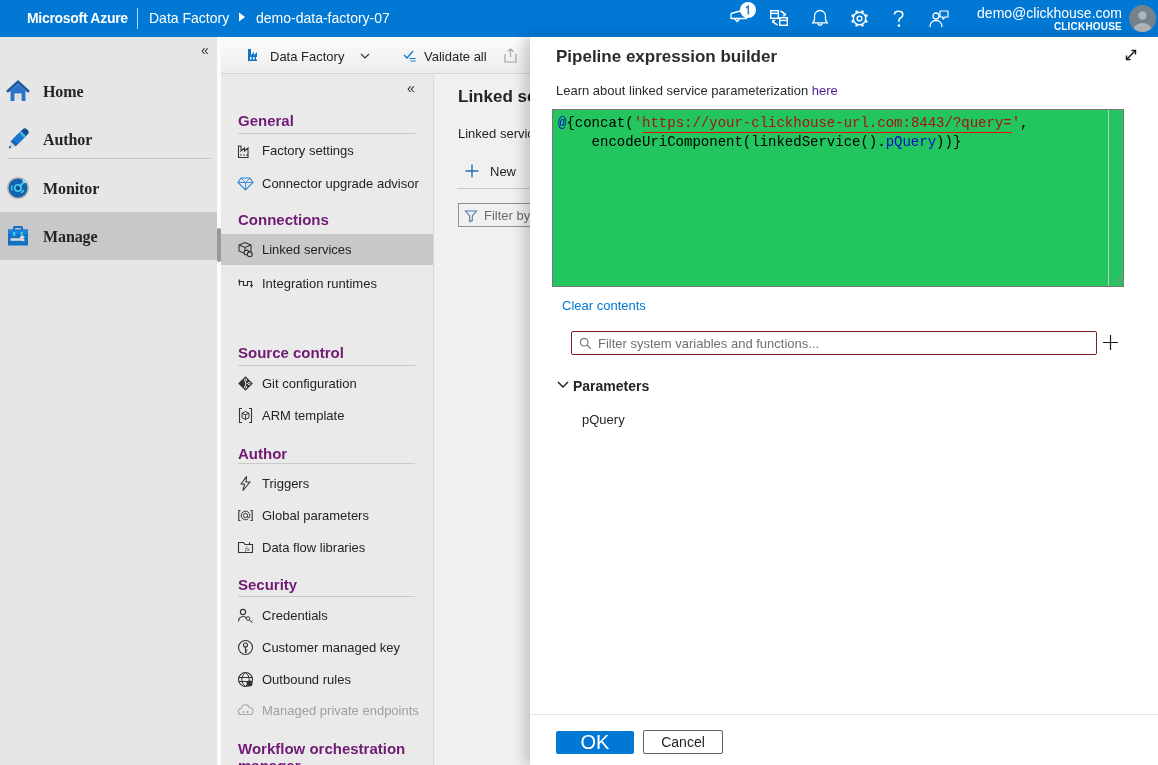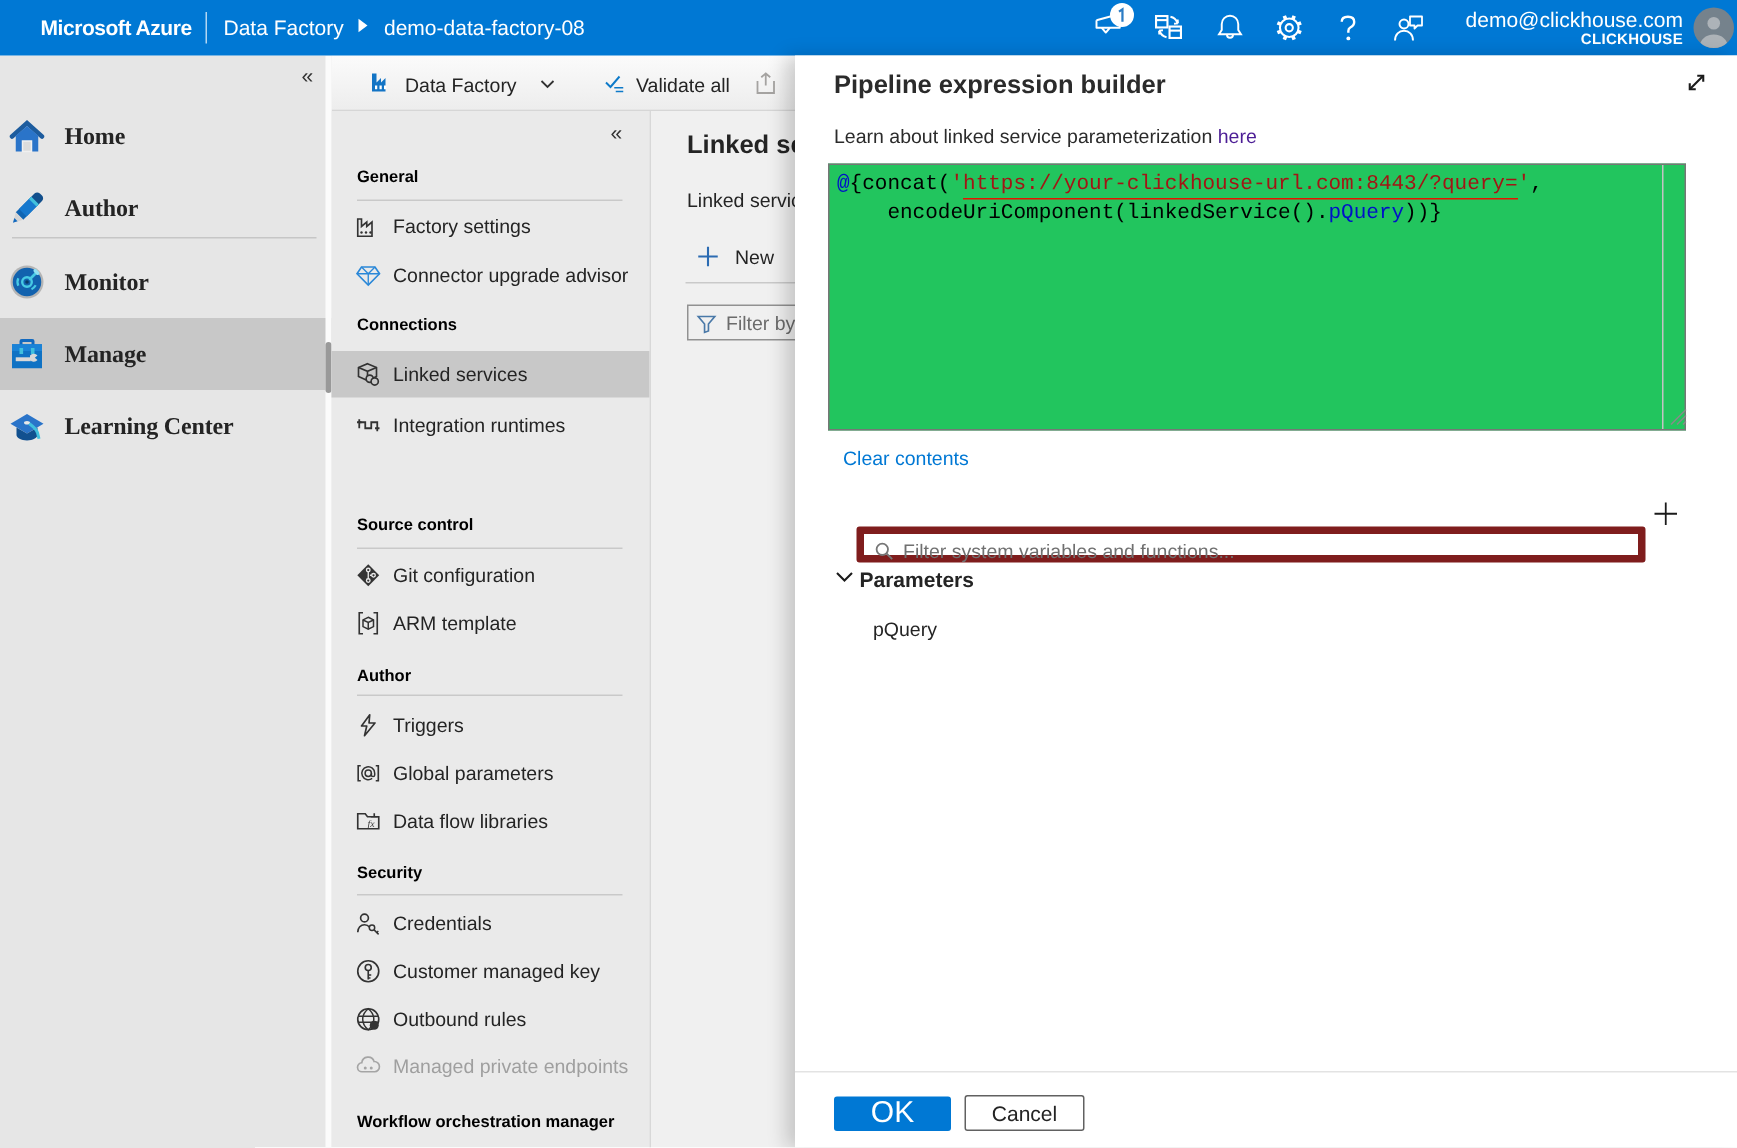--- a/index.html
+++ b/index.html
@@ -32,21 +32,21 @@
 #sidethumb { position:absolute; left:217px; top:228px; width:4px; height:34px; background:#999; border-radius:2px; }
 
 
 #toolbar { position:absolute; left:221px; top:37px; width:937px; height:37px; background:linear-gradient(#fbfbfb,#ededed); border-bottom:1px solid #d6d6d6; }
 #toolbar .tb-ic { position:absolute; top:12px; }
 #toolbar .lbl { position:absolute; top:12px; font-size:13px; color:#242424; }
 
 
 #navpanel { position:absolute; left:221px; top:74px; width:212px; height:691px; background:#eaeaea; }
 #navpanel .collapse { position:absolute; left:186px; top:6px; font-size:14px; color:#333; }
-.nhead { position:absolute; left:17px; font-size:11px; font-weight:700; color:#000000; }
+.nhead { position:absolute; left:17px; font-size:15px; font-weight:700; color:#701a75; }
 .ndiv { position:absolute; left:17px; width:177px; height:1px; background:#c9c9c9; }
 .nitem { position:absolute; left:0; width:212px; height:31px; }
 .nitem .nic { position:absolute; left:16px; top:7px; width:17px; height:17px; }
 .nitem .nlbl { position:absolute; left:41px; top:8px; font-size:13px; color:#242424; white-space:nowrap; }
 .nitem.sel { background:#c8c8c8; }
 .nitem.dis .nlbl { color:#9f9f9f; }
 
 
 #main { position:absolute; left:433px; top:74px; width:725px; height:691px; background:#f0f0f0; }
 #main h1 { position:absolute; left:25px; top:13px; font-size:17px; font-weight:700; color:#242424; white-space:nowrap; }
@@ -62,21 +62,21 @@
 #overlay .learn { position:absolute; left:26px; top:46px; font-size:13px; color:#2b2b2b; }
 a.link { color:#4c1d95; text-decoration:none; }
 #codebox { position:absolute; left:22px; top:72px; width:572px; height:178px; background:#22c55e; border:1px solid #767676; font-family:"Liberation Mono", monospace; font-size:14px; line-height:19px; color:#000; white-space:pre; padding:4px 0 0 5px; }
 #codebox .at { color:#0010c8; }
 #codebox .str { color:#a31515; }
 #codebox .url { color:#a31515; border-bottom:1px solid #e51400; padding-bottom:1px; }
 #codebox .param { color:#0010c8; }
 #codescroll { position:absolute; left:578px; top:73px; width:1px; height:176px; background:#c3c3c3; }
 #resizer { position:absolute; left:583px; top:235px; width:12px; height:12px; }
 #clear { position:absolute; left:32px; top:261px; font-size:13px; color:#0078d4; }
-#filterbox { position:absolute; left:41px; top:294px; width:526px; height:24px; border:5px solid #7f1d1d; border-radius:2px; background:#fff;margin-top:20px; }
+#filterbox { position:absolute; left:41px; top:294px; width:526px; height:24px; border:1px solid #7f1d1d; border-radius:2px; background:#fff; }
 #filterbox .ph { position:absolute; left:26px; top:4px; font-size:13px; color:#707070; }
 #plusbtn { position:absolute; left:572px; top:297px; width:17px; height:17px; }
 #params { position:absolute; left:26px; top:341px; font-size:14px; font-weight:700; color:#242424; }
 #pquery { position:absolute; left:52px; top:375px; font-size:13px; color:#242424; }
 #botdiv { position:absolute; left:0px; top:677px; width:628px; height:1px; background:#e3e3e3; }
 #okbtn { position:absolute; left:26px; top:694px; width:78px; height:23px; background:#0078d4; border-radius:2px; color:#fff; font-size:20px; text-align:center; line-height:23px; }
 #cancelbtn { position:absolute; left:113px; top:693px; width:80px; height:24px; background:#fff; border:1px solid #616161; border-radius:2px; color:#242424; font-size:14px; text-align:center; line-height:22px; }
 </style>
 </head>
 <body>
@@ -160,29 +160,20 @@
           <path d="M7 6V3.5A1.5 1.5 0 018.5 2h7A1.5 1.5 0 0117 3.5V6h-2V4H9v2z" fill="#1269bf"></path>
           <rect x="2" y="5.5" width="20" height="16" fill="#0f72c4"></rect>
           <rect x="2" y="5.5" width="20" height="4.5" fill="#1a83d7"></rect>
           <rect x="7" y="8" width="2.4" height="4" fill="#41c0dd"></rect>
           <rect x="14.6" y="8" width="2.4" height="4" fill="#41c0dd"></rect>
           <path d="M4.5 14.2h10v2.6h-10z" fill="#d8d8d8"></path>
           <path d="M14 13a3 3 0 012.5-1.2A3 3 0 0119 13l-1.8 1.5L19 16a3 3 0 01-2.5 1.2A3 3 0 0114 16z" fill="#d8d8d8"></path>
         </svg>
       <div class="lbl">Manage</div>
     </div>
-    <div class="snav" style="top:223px">
-      <svg class="ic" viewBox="0 0 24 24">
-          <path d="M12 4L1 10.5 12 17l11-6.5z" fill="#2a74c9"></path>
-          <path d="M5 13v5c0 2 3.2 3.6 7 3.6s7-1.6 7-3.6v-5l-7 4z" fill="#11508f"></path>
-          <ellipse cx="12" cy="9.8" rx="2" ry="1.2" fill="#e8e8e8"></ellipse>
-          <path d="M13.5 10.5c2 1.5 4.5 3 5.5 6l1 4" stroke="#41c0dd" stroke-width="2" fill="none"></path>
-        </svg>
-      <div class="lbl">Learning Center</div>
-    </div>
   </div>
   <div id="sidescroll"></div>
   <div id="sidethumb"></div>
 
   <div id="navpanel">
     <div class="collapse">«</div>
     <div class="nhead" style="top:38px">General</div>
     <div class="ndiv" style="top:59px"></div>
     <div class="nitem" style="top:61px">
       <svg class="nic" viewBox="0 0 17 17">
@@ -301,21 +292,21 @@
 
   <div class="abs" style="left:433px;top:74px;width:1px;height:691px;background:#d8d8d8;"></div>
 
   <div id="topbar">
     <div class="logo">Microsoft Azure</div>
     <div class="sep"></div>
     <div class="bc1">Data Factory</div>
     <svg class="bcarrow" width="8" height="10" viewBox="0 0 8 10">
         <path d="M1 0.5l6 4.5-6 4.5z" fill="#fff"></path>
       </svg>
-    <div class="bc2">demo-data-factory-08</div>
+    <div class="bc2">demo-data-factory-07</div>
     <svg style="position:absolute;left:730px;top:4px" width="19" height="20" viewBox="0 0 19 20">
         <path d="M1 9.5L12 6.5M1 9.5v5h15.5v-4" fill="none" stroke="#fff" stroke-width="1.3" stroke-linejoin="round"></path>
         <path d="M4.5 14.5l2.7 3.2 2.7-3.2" fill="none" stroke="#fff" stroke-width="1.3" stroke-linejoin="round"></path>
       </svg>
     <div class="badge"><svg width="16" height="16" viewBox="0 0 16 16">
           <path d="M8.3 12.5V4.2L6 5.8" fill="none" stroke="#2b7cc4" stroke-width="1.5"></path>
         </svg></div>
     <svg style="position:absolute;left:770px;top:10px" width="18" height="16" viewBox="0 0 18 16">
         <rect x="0.7" y="0.7" width="7.6" height="7.6" fill="none" stroke="#fff" stroke-width="1.4"></rect>
         <path d="M0.7 3.4h7.6" stroke="#fff" stroke-width="1.4"></path>

